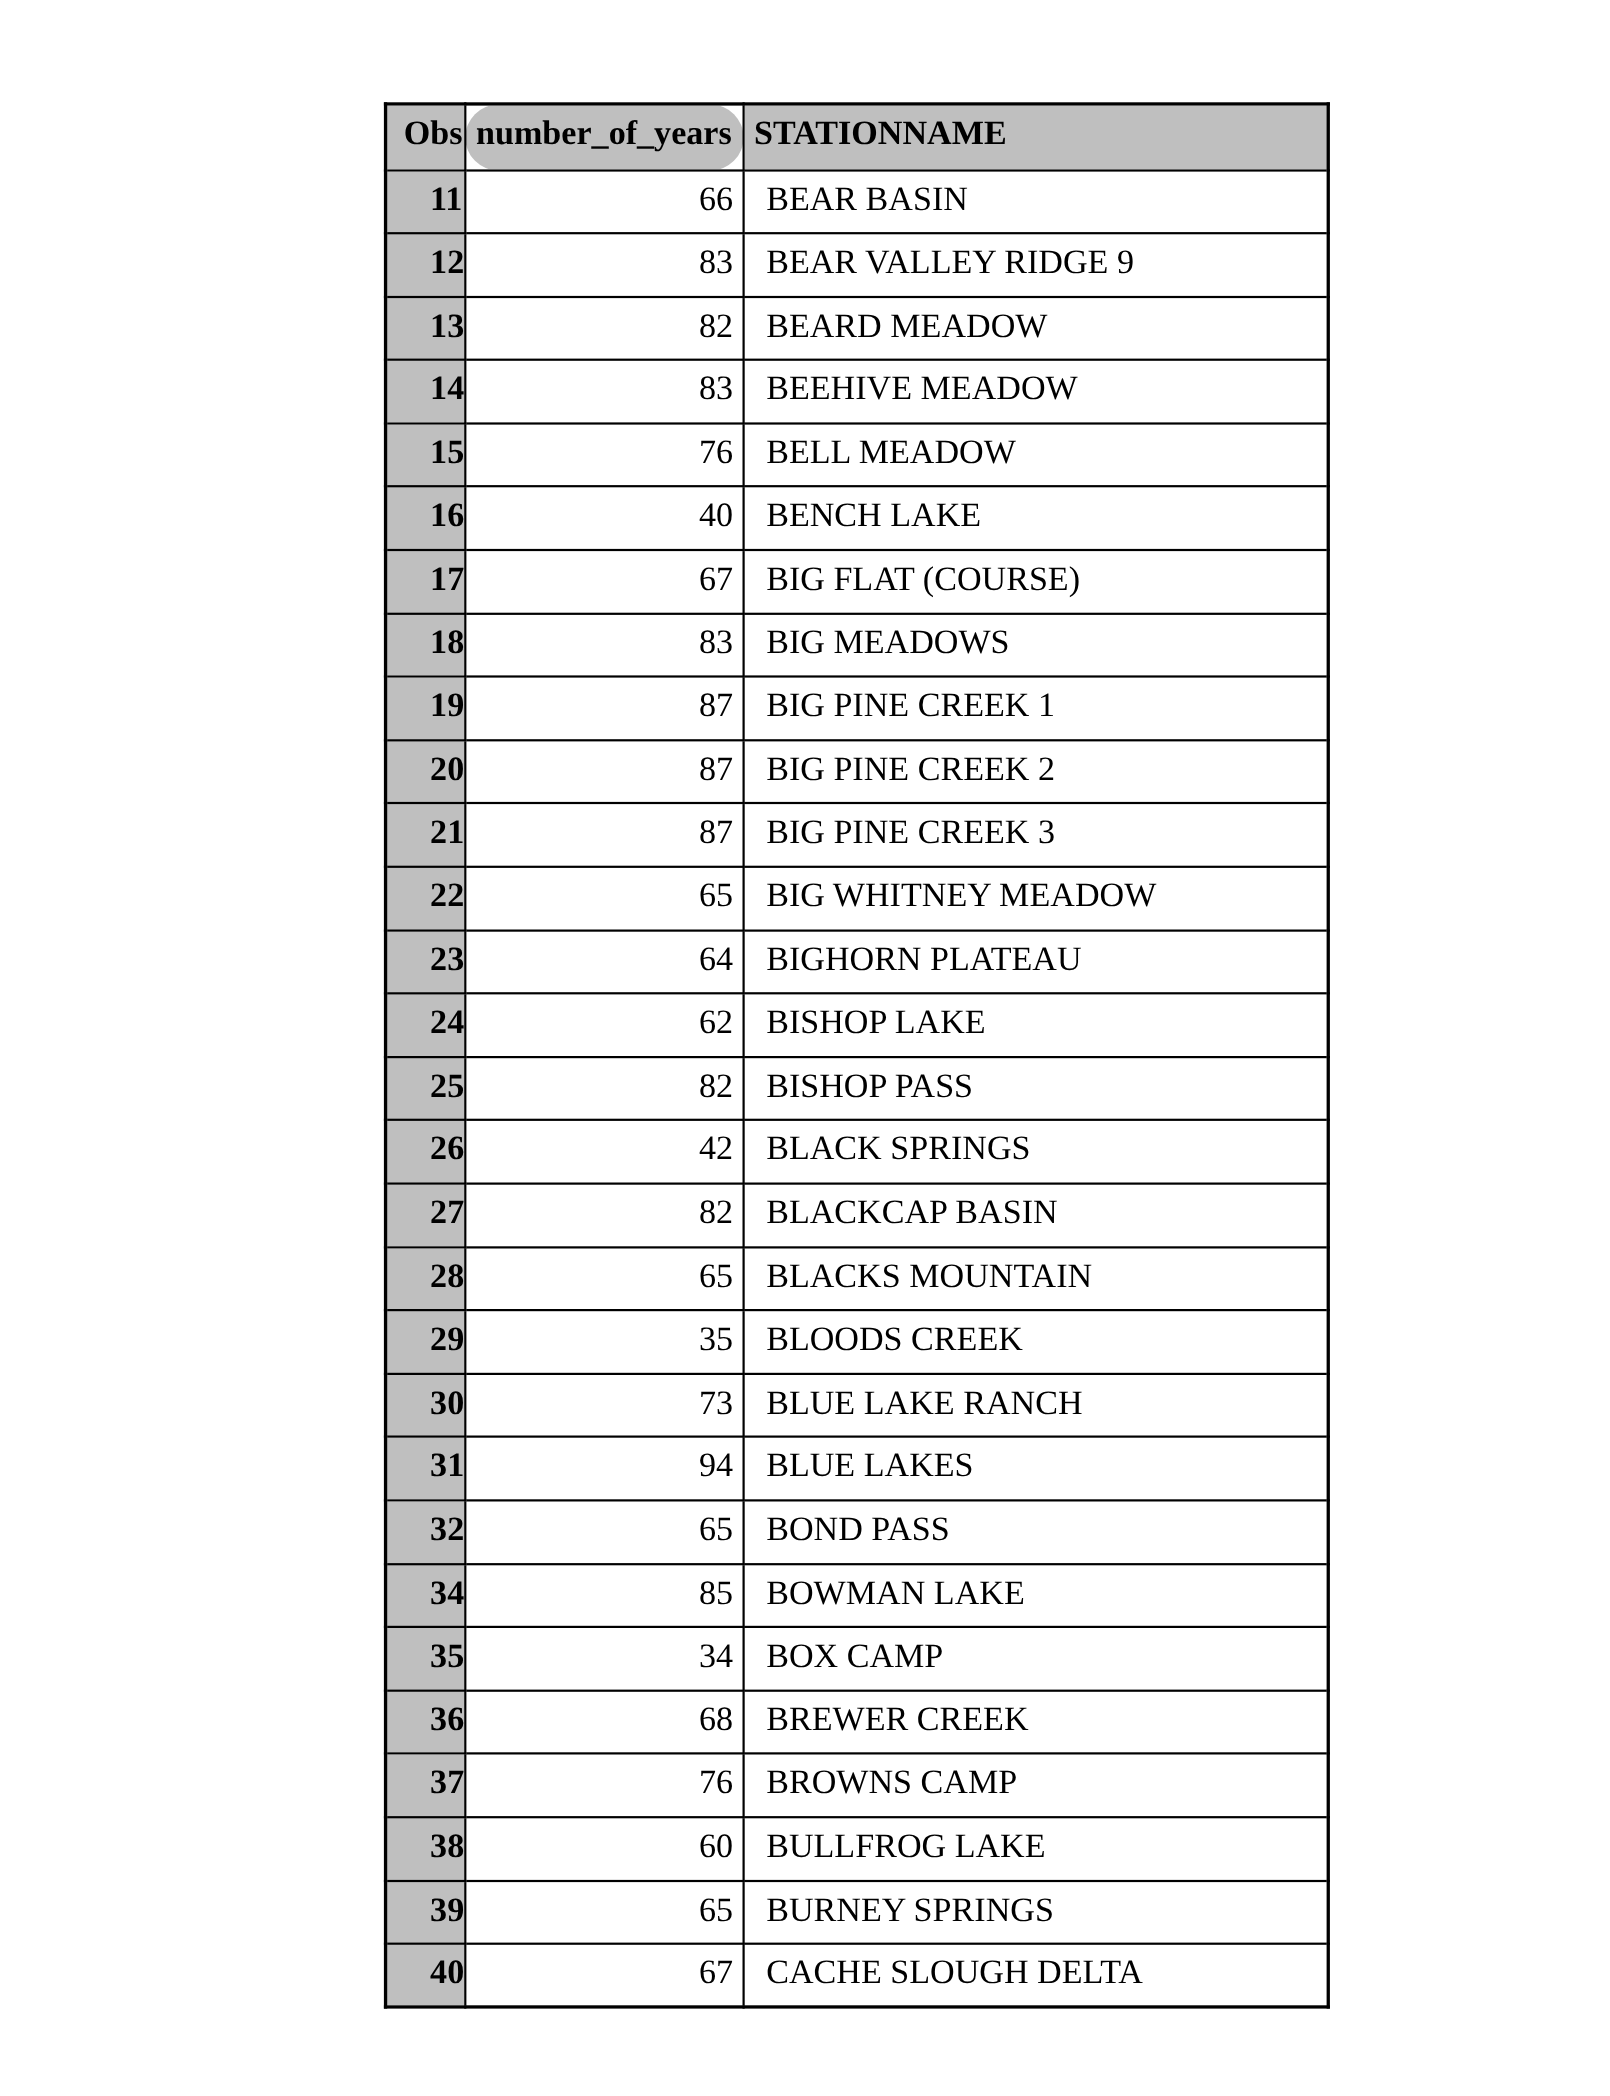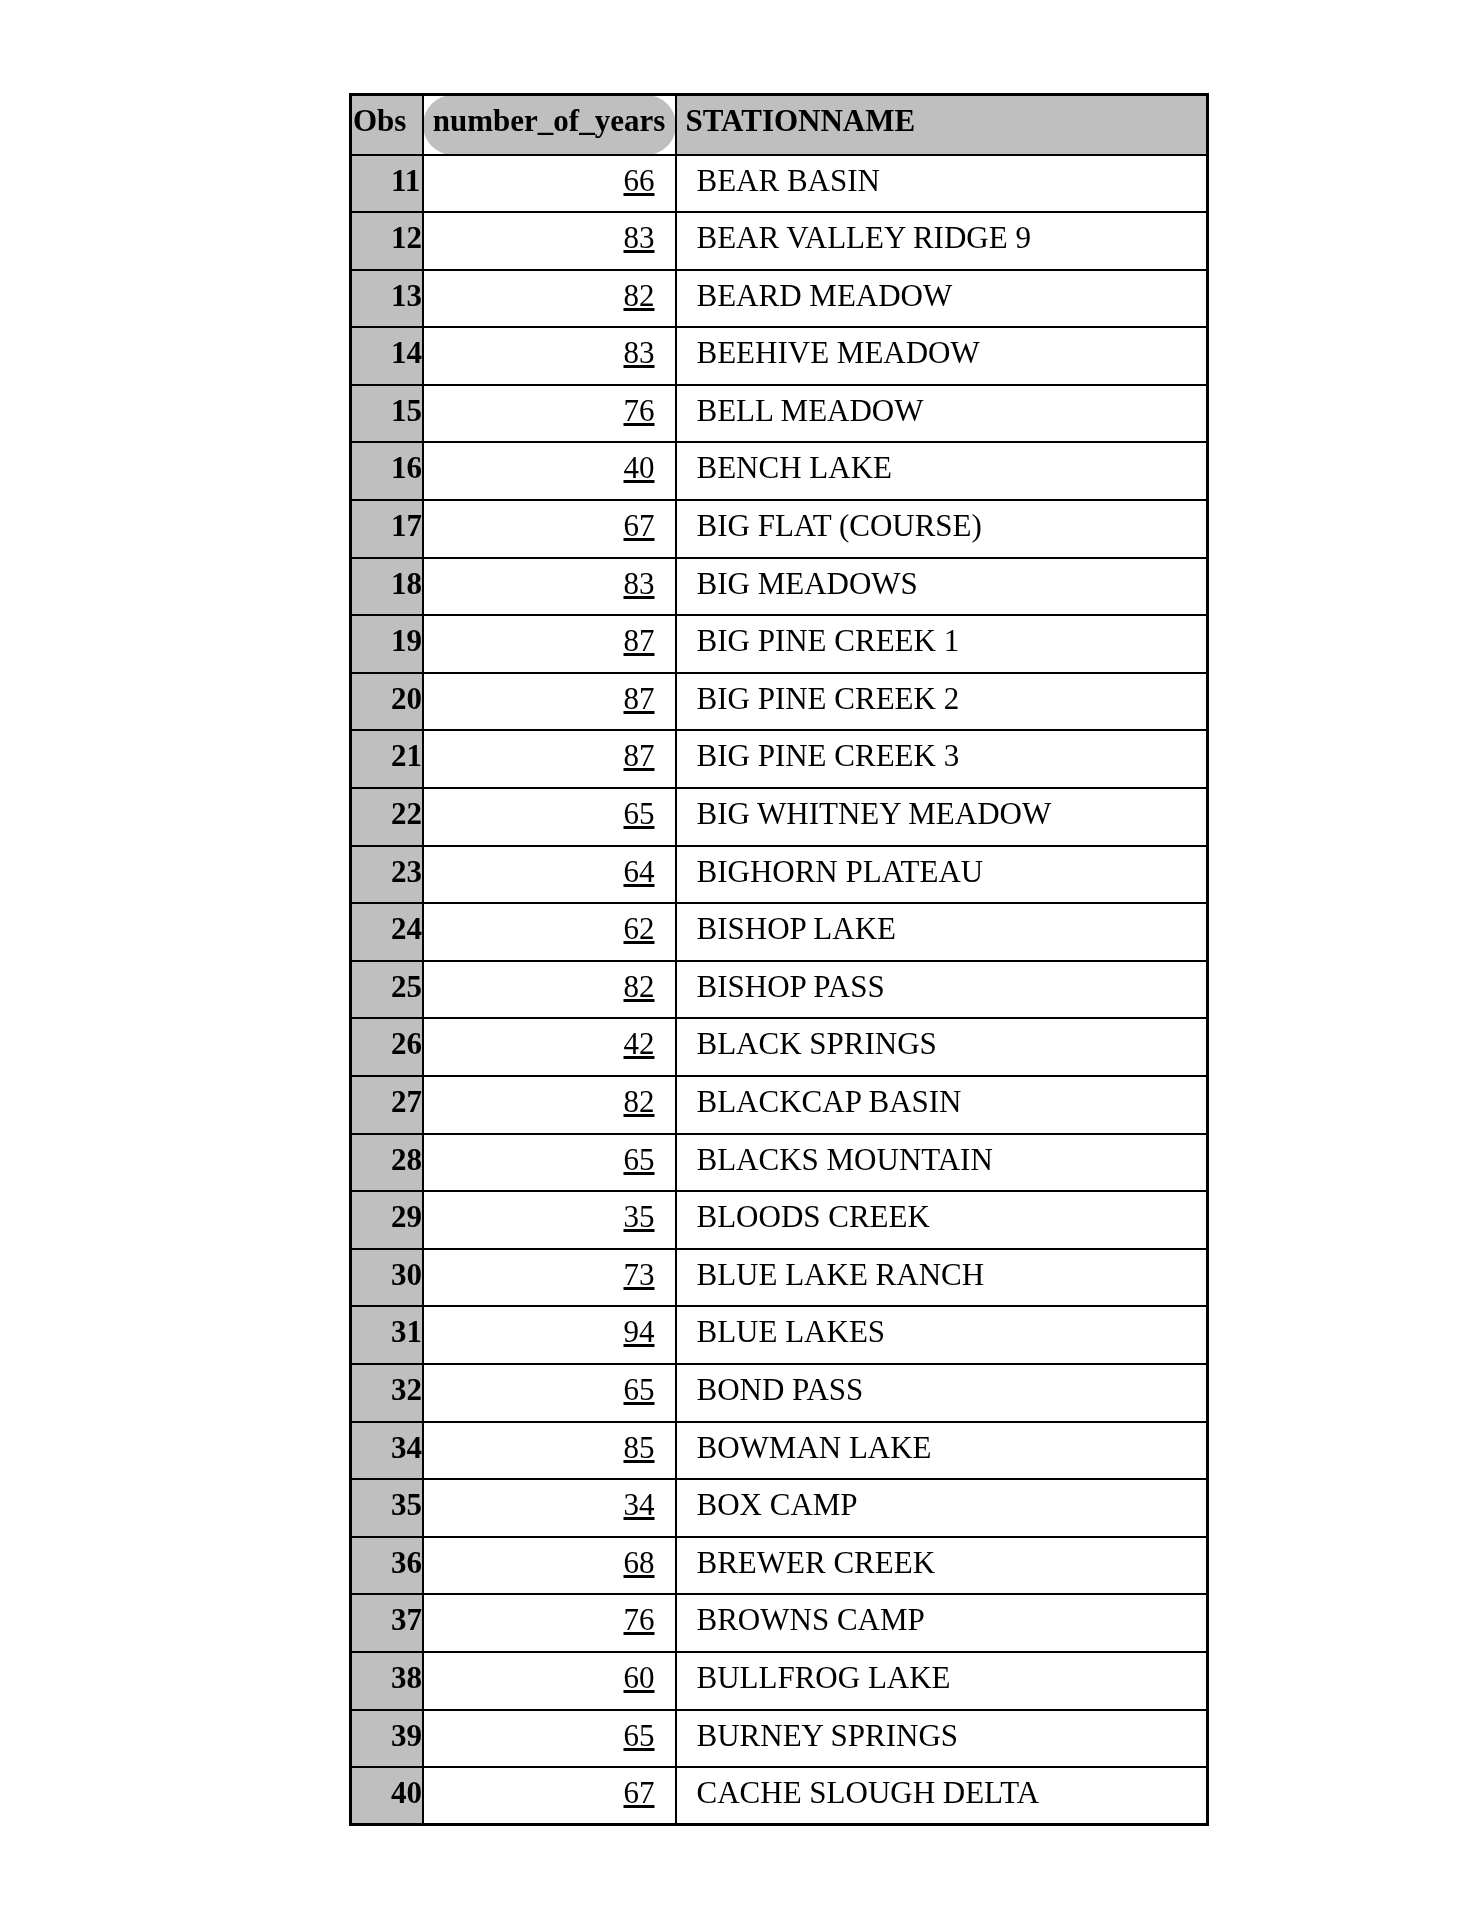--- a/index.html
+++ b/index.html
@@ -43,36 +43,35 @@
     color: #000000;
   }
   .sas-table thead th {
     height: 60px;
     background: var(--header-bg);
     font-weight: bold;
   }
   .sas-table tbody th, .sas-table tbody td {
     height: 57.6px;
   }
-  .sas-table thead th.h-obs     { text-align: left; }
+  .sas-table thead th.h-obs     { text-align: right; }
   .sas-table thead th.h-years   { text-align: center; border-radius: 30px; }
   .sas-table thead th.h-station { text-align: left; padding-left: 9px; }
   .sas-table tbody th.c-obs {
     background: var(--obs-bg);
     font-weight: bold;
     text-align: right;
     padding-right: 13px;
     padding-left: 39px;
   }
   .sas-table tbody td.c-years {
     background: #ffffff;
     text-align: right;
-    padding-right: 20px;
+    padding-right: 8px;
     font-weight: normal;
-    text-decoration: underline;
   }
   .sas-table tbody td.c-station {
     background: #ffffff;
     text-align: left;
     padding-left: 20px;
     font-weight: normal;
   }
 </style>
 </head>
 <body>

